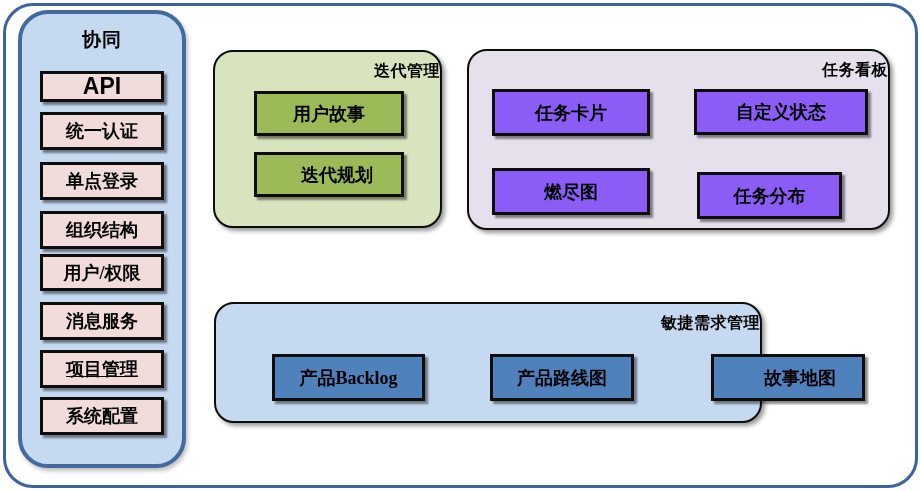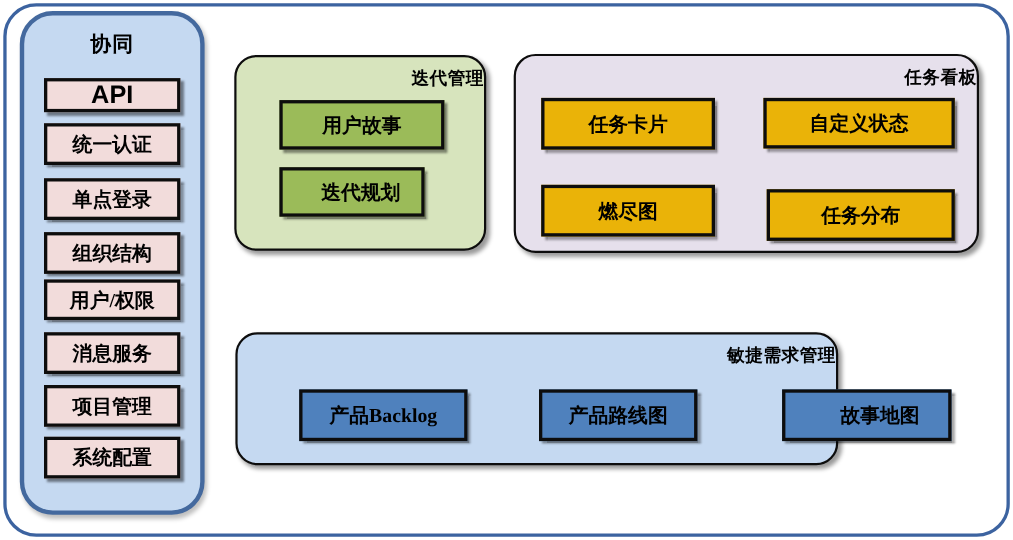--- a/index.html
+++ b/index.html
@@ -22,21 +22,21 @@
   }
   .block-item{
     position:absolute;display:flex;align-items:center;justify-content:center;
     border:3px solid #0d0d0d;box-sizing:border-box;
     box-shadow:3px 3px 2px rgba(0,0,0,0.45);
     font-family:"Liberation Serif","DejaVu Serif",serif;
     font-weight:bold;font-size:18px;white-space:nowrap;
   }
   .pink{background:#f2dcdb;}
   .green-item{background:#9bbb59;}
-  .purple-item{background:#eab308;}
+  .purple-item{background:#8b5cf6;}
   .blue-item{background:#4f81bd;}
   .sans-label{font-family:"Liberation Sans","DejaVu Sans",sans-serif;font-size:23px;}
   
   .module{
     position:absolute;border:2.5px solid #0d0d0d;border-radius:20px;box-sizing:border-box;
     box-shadow:3px 3px 4px rgba(0,0,0,0.4);
   }
   .module-title{
     position:absolute;top:9px;left:0;right:0;text-align:right;
     font-size:16px;font-weight:bold;letter-spacing:0.5px;
@@ -52,36 +52,36 @@
   <div class="outer-frame"></div>
 
   <div class="sidebar">
     <div class="sidebar-title">协同</div>
     <div class="block-item pink sans-label" style="left:18px;top:57px;width:124px;height:31px;">API</div>
     <div class="block-item pink" style="left:18px;top:98px;width:124px;height:38px;">统一认证</div>
     <div class="block-item pink" style="left:18px;top:148px;width:124px;height:38px;">单点登录</div>
     <div class="block-item pink" style="left:18px;top:197px;width:124px;height:38px;">组织结构</div>
     <div class="block-item pink" style="left:18px;top:240px;width:124px;height:37px;">用户/权限</div>
     <div class="block-item pink" style="left:18px;top:288px;width:124px;height:38px;">消息服务</div>
-    <div class="block-item pink" style="left:18px;top:336px;width:124px;height:38px;">项目管理</div>
+    <div class="block-item pink" style="left:18px;top:336px;width:124px;height:38px;text-decoration:underline;">项目管理</div>
     <div class="block-item pink" style="left:18px;top:383px;width:124px;height:38px;">系统配置</div>
   </div>
 
   <div class="module iteration">
     <div class="module-title">迭代管理</div>
     <div class="block-item green-item" style="left:39px;top:39px;width:150px;height:45px;">用户故事</div>
-    <div class="block-item green-item" style="left:39px;top:100px;width:132px;height:45px;padding-left:16px;">迭代规划</div>
+    <div class="block-item green-item" style="left:39px;top:100px;width:150px;height:45px;padding-left:16px;">迭代规划</div>
   </div>
 
   <div class="module kanban">
     <div class="module-title">任务看板</div>
     <div class="block-item purple-item" style="left:23px;top:38px;width:158px;height:47px;">任务卡片</div>
     <div class="block-item purple-item" style="left:225px;top:38px;width:174px;height:46px;">自定义状态</div>
     <div class="block-item purple-item" style="left:23px;top:117px;width:158px;height:47px;">燃尽图</div>
-    <div class="block-item purple-item" style="left:228px;top:121px;width:171px;height:47px;">任务分布</div>
+    <div class="block-item purple-item" style="left:228px;top:121px;width:145px;height:47px;">任务分布</div>
   </div>
 
   <div class="module requirements">
     <div class="module-title">敏捷需求管理</div>
     <div class="block-item blue-item" style="left:56px;top:50px;width:153px;height:47px;">产品Backlog</div>
     <div class="block-item blue-item" style="left:274px;top:50px;width:144px;height:47px;">产品路线图</div>
     <div class="block-item blue-item" style="left:495px;top:50px;width:154px;height:47px;padding-left:24px;">故事地图</div>
   </div>
 </div>
 

